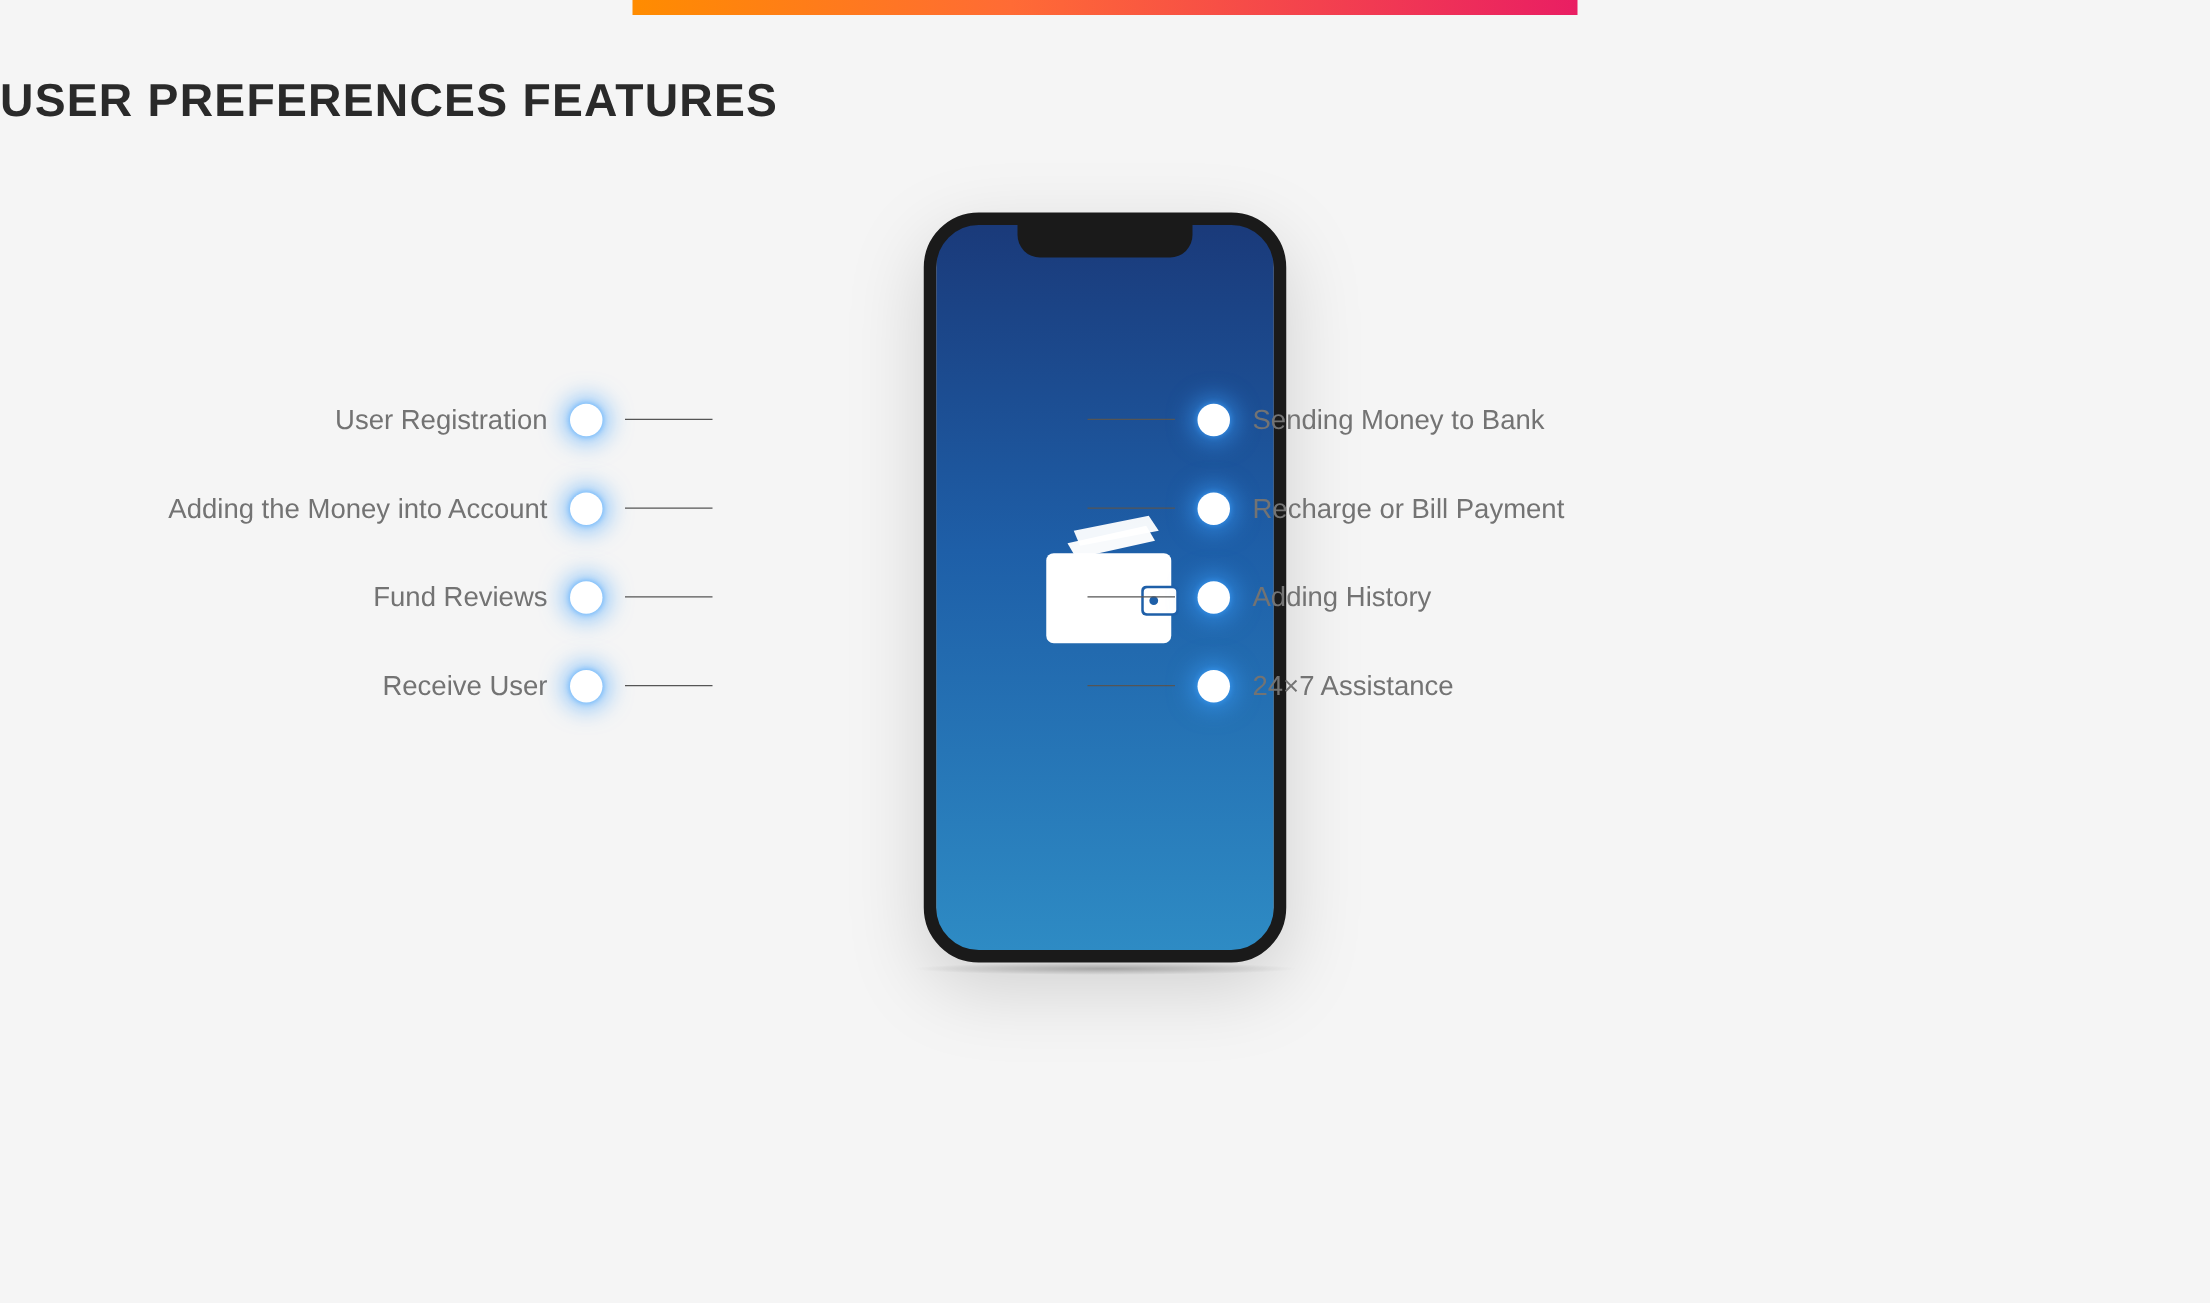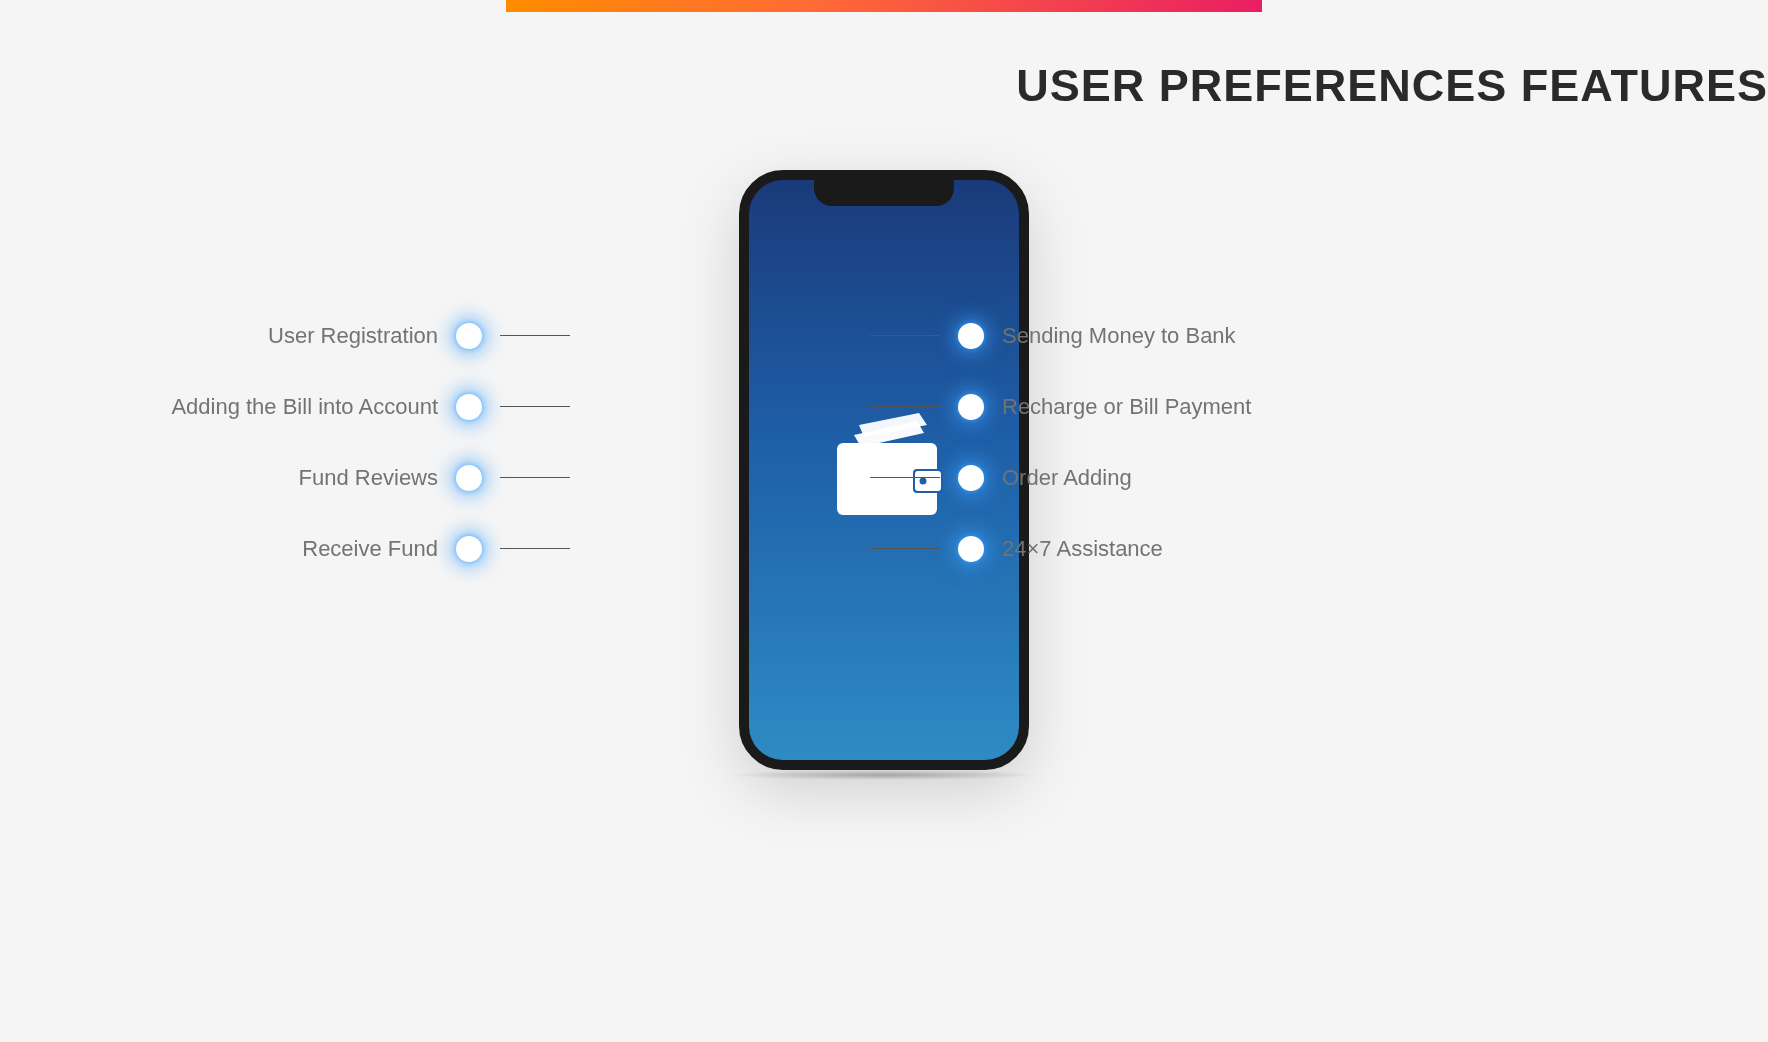--- a/index.html
+++ b/index.html
@@ -18,22 +18,22 @@
     transform: translateX(-50%);
     width: 756px;
     height: 12px;
     background: linear-gradient(90deg, #ff8c00 0%, #ff6b35 40%, #e91e63 100%);
   }
   .title {
     position: absolute;
     top: 60px;
     left: 0;
     right: 0;
-    text-align: right;
-    font-size: 45px;
+    text-align: left;
+    font-size: 37px;
     font-weight: 800;
     letter-spacing: 1px;
     color: #2a2a2a;
   }
   .phone-wrap {
     position: absolute;
     top: 170px;
     left: 50%;
     transform: translateX(-50%);
     width: 290px;
@@ -135,50 +135,50 @@
 </div>
 <div class="shadow-bar"></div>
 
 <div class="features left">
   <div class="feature-row">
     <span class="feature-label">User Registration</span>
     <span class="dot"></span>
     <span class="line"></span>
   </div>
   <div class="feature-row">
-    <span class="feature-label">Adding the Bill into Account</span>
+    <span class="feature-label">Adding the Money into Account</span>
     <span class="dot"></span>
     <span class="line"></span>
   </div>
   <div class="feature-row">
     <span class="feature-label">Fund Reviews</span>
     <span class="dot"></span>
     <span class="line"></span>
   </div>
   <div class="feature-row">
-    <span class="feature-label">Receive Fund</span>
+    <span class="feature-label">Receive User</span>
     <span class="dot"></span>
     <span class="line"></span>
   </div>
 </div>
 
 <div class="features right">
   <div class="feature-row">
     <span class="line"></span>
     <span class="dot"></span>
     <span class="feature-label">Sending Money to Bank</span>
   </div>
   <div class="feature-row">
     <span class="line"></span>
     <span class="dot"></span>
     <span class="feature-label">Recharge or Bill Payment</span>
   </div>
   <div class="feature-row">
     <span class="line"></span>
     <span class="dot"></span>
-    <span class="feature-label">Order Adding</span>
+    <span class="feature-label">Adding History</span>
   </div>
   <div class="feature-row">
     <span class="line"></span>
     <span class="dot"></span>
     <span class="feature-label">24×7 Assistance</span>
   </div>
 </div>
 
 </body></html>

